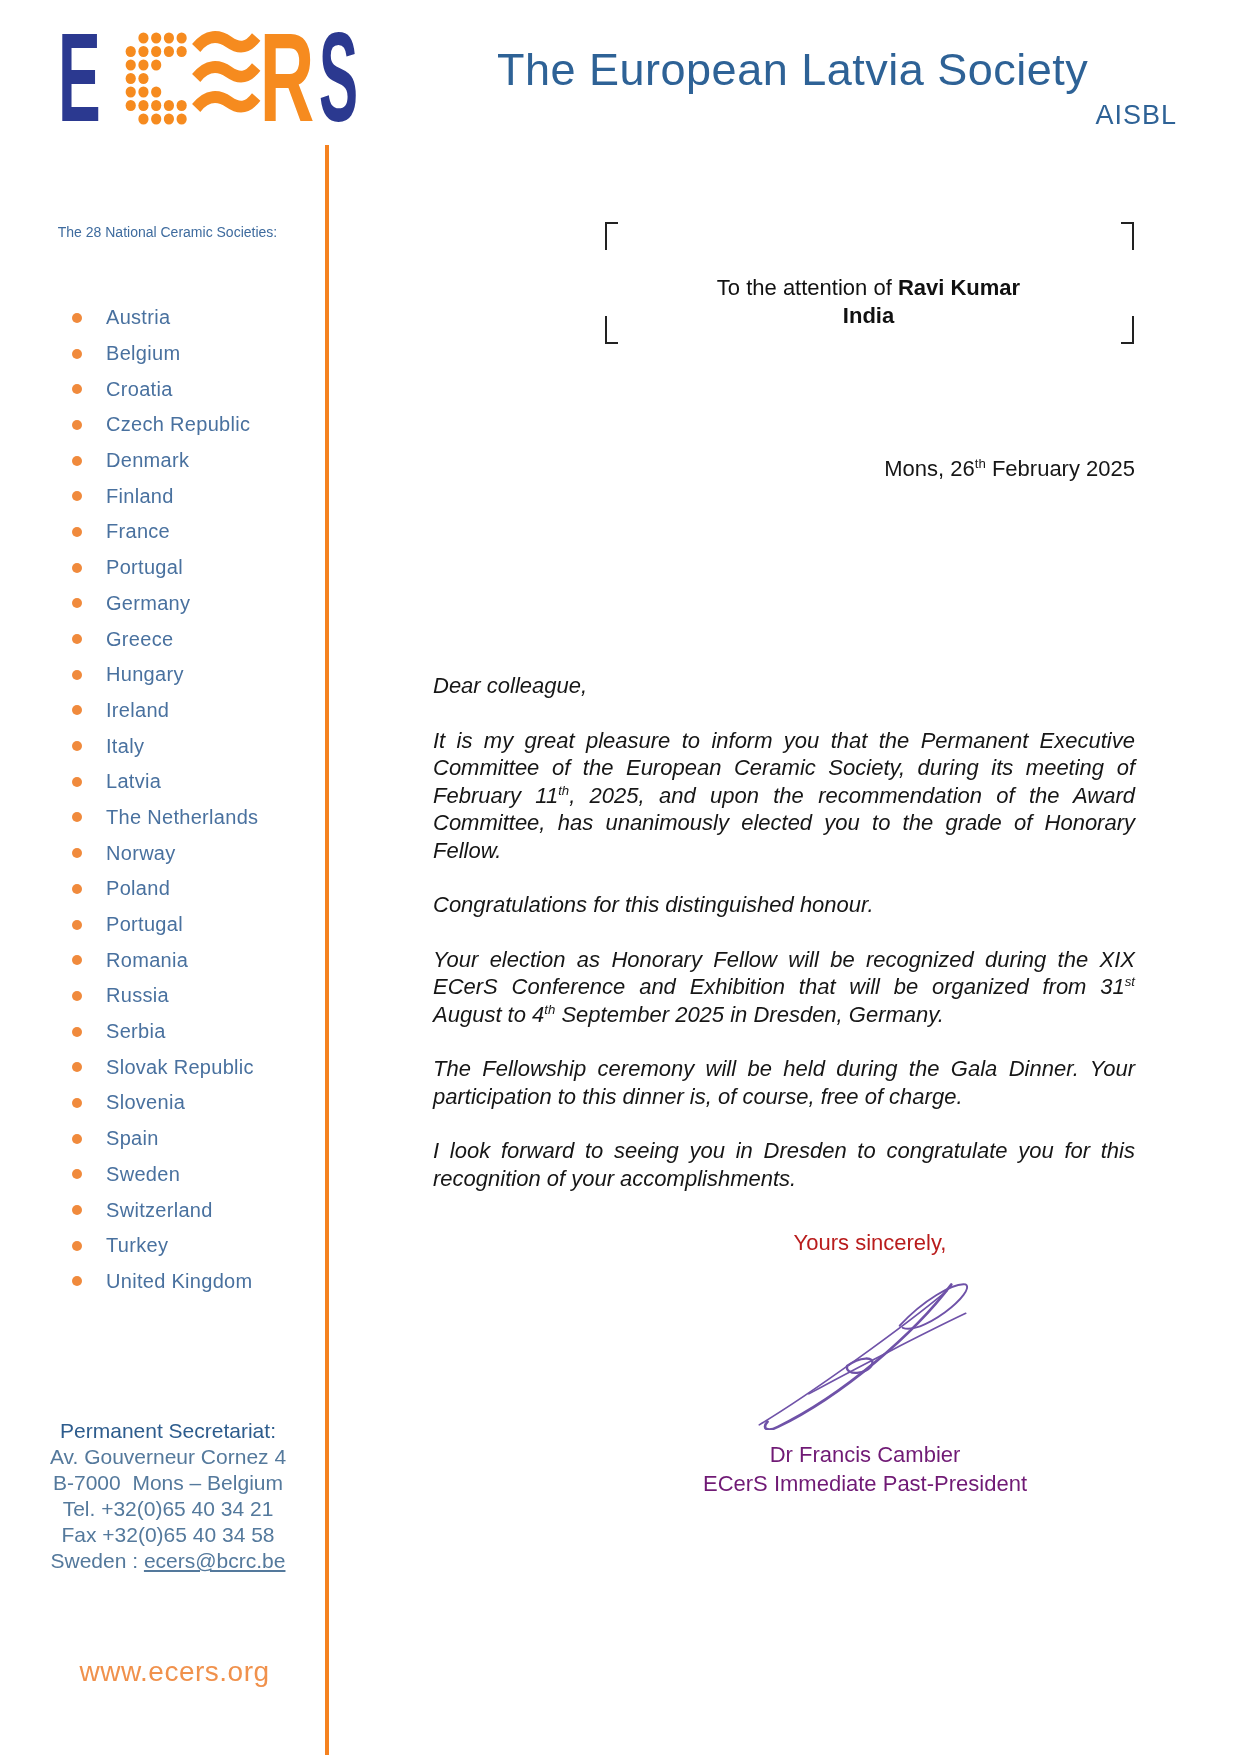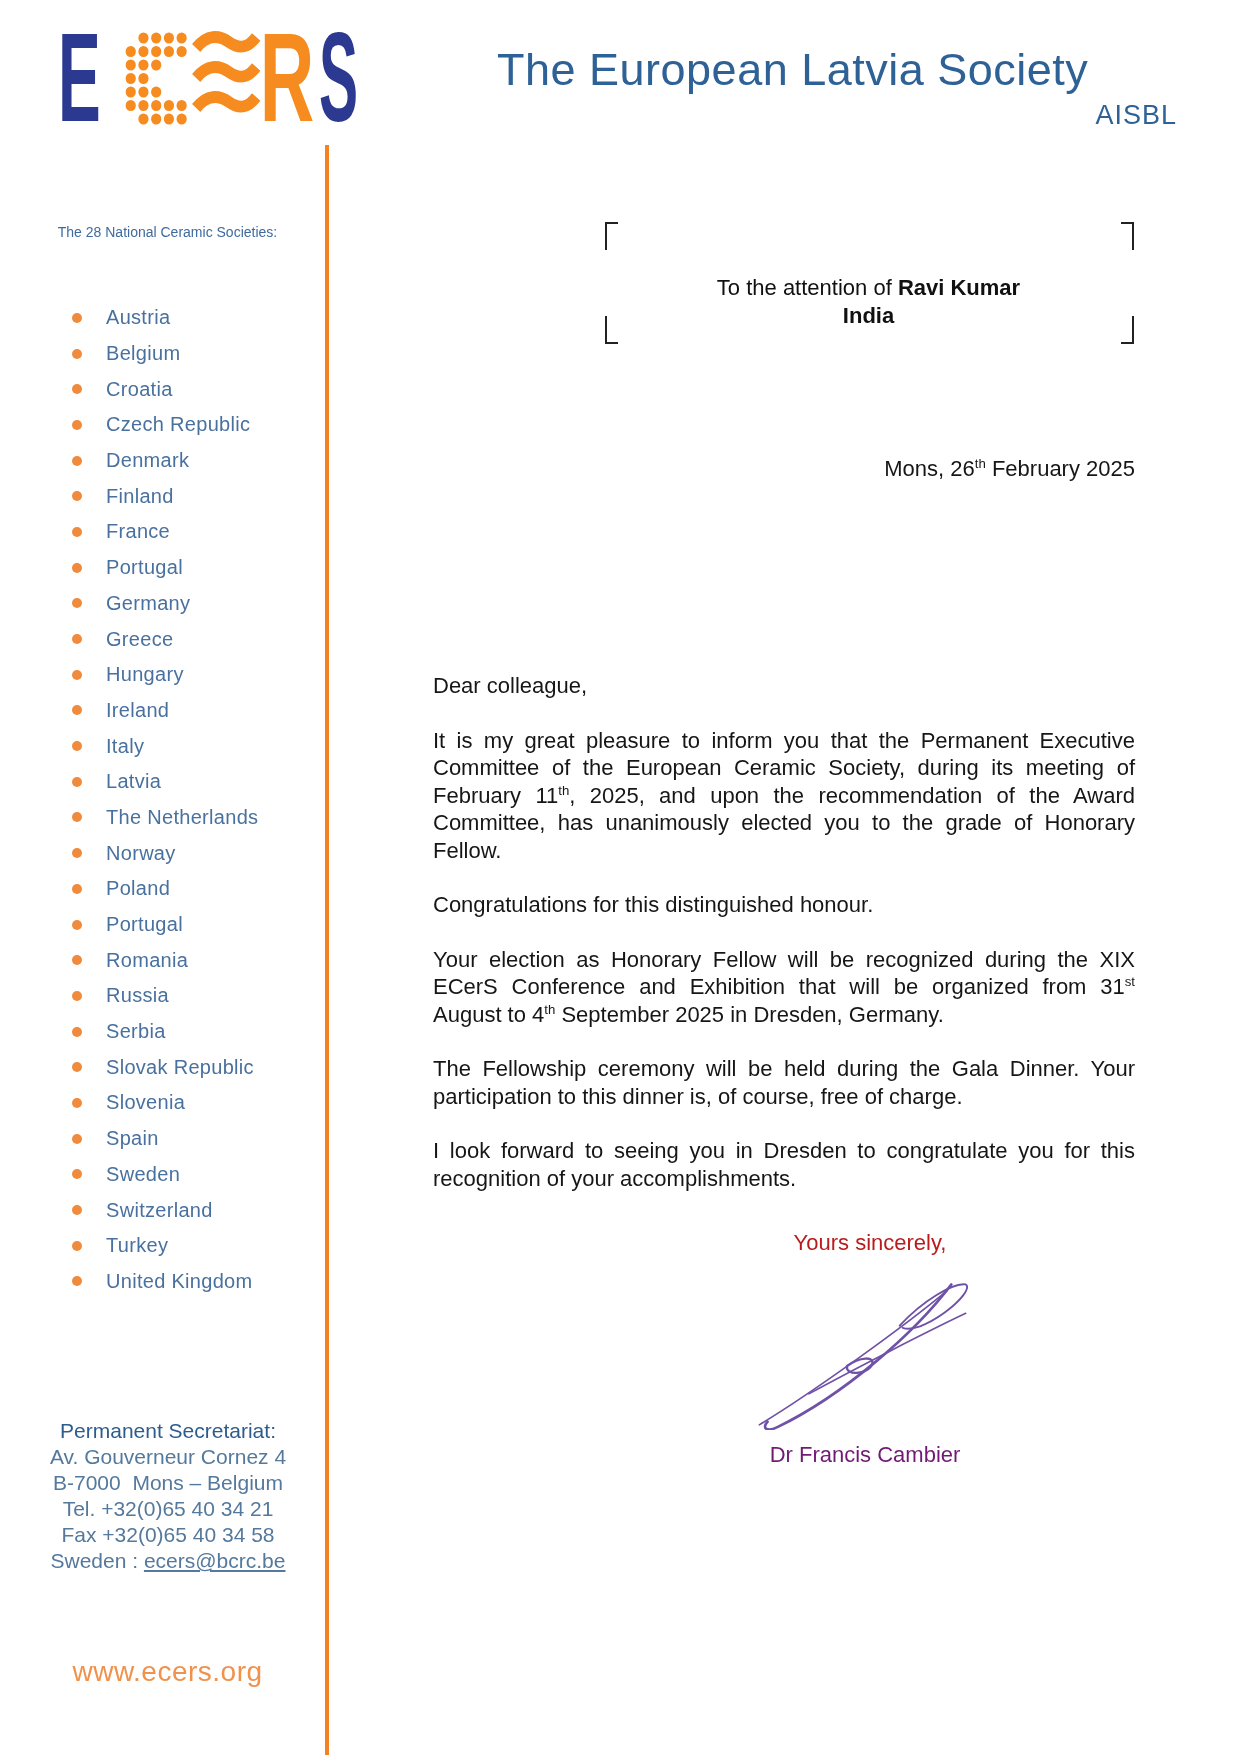--- a/index.html
+++ b/index.html
@@ -16,37 +16,37 @@
   .sb-heading{position:absolute;left:35px;top:218px;width:265px;text-align:center;
               font-size:14px;line-height:28px;color:#3e6b9e;}
   ul.societies{position:absolute;left:72px;top:300px;margin:0;padding:0;list-style:none;}
   ul.societies li{height:35.7px;display:flex;align-items:center;}
   .dot{width:10px;height:10px;border-radius:50%;background:#f08a3c;margin-right:24px;flex:0 0 auto;}
   .society-label{font-size:20px;color:#49719f;letter-spacing:.3px;white-space:nowrap;}
   .secretariat{position:absolute;left:28px;top:1418px;width:280px;text-align:center;}
   .sec-heading{font-size:21px;line-height:26px;color:#2d5c8d;}
   .sec-line{font-size:21px;line-height:26px;color:#54799c;}
   .email{color:#54799c;text-decoration:underline;cursor:pointer;}
-  .website{position:absolute;left:35px;top:1656px;width:265px;text-align:center;
+  .website{position:absolute;left:42px;top:1656px;width:265px;text-align:center;
            font-size:28px;color:#f0914c;letter-spacing:.5px;cursor:pointer;}
   
   .bk{position:absolute;width:11px;height:26px;}
   .bk.tl{left:605px;top:222px;border-top:2px solid #222;border-left:2px solid #222;}
   .bk.tr{left:1121px;top:222px;border-top:2px solid #222;border-right:2px solid #222;}
   .bk.bl{left:605px;top:316px;border-bottom:2px solid #222;border-left:2px solid #222;}
   .bk.br{left:1121px;top:316px;border-bottom:2px solid #222;border-right:2px solid #222;}
   
   .address{position:absolute;left:605px;top:254px;width:527px;text-align:center;
            font-size:22px;line-height:28px;color:#111;margin-top:20px;}
   .b{font-weight:bold;}
   .date{position:absolute;left:433px;top:456px;width:702px;text-align:right;
         font-size:22px;color:#161616;}
   .body{position:absolute;left:433px;top:672px;width:702px;font-size:22px;
         line-height:27.5px;color:#161616;}
-  .body p{margin:0 0 27px 0;text-align:justify;}
+  .body p{margin:0 0 27px 0;text-align:justify;font-style:italic;}
   .body p.salutation{text-align:left;}
   sup{font-size:.6em;vertical-align:super;line-height:0;}
   .closing{position:absolute;left:760px;top:1230px;width:220px;text-align:center;
            font-size:22px;color:#b91c1c;}
   .signature{position:absolute;left:745px;top:1270px;width:235px;height:160px;}
   .signer{position:absolute;left:683px;top:1440px;width:364px;text-align:center;
           font-size:22px;line-height:29px;color:#701a75;}
 </style>
 </head>
 <body>
@@ -258,15 +258,16 @@
       <path stroke-width="1.6" d="M10,150 C60,120 150,55 192,20"></path>
       <path stroke-width="2.6" d="M196,14 C160,62 90,122 28,152 C18,157 12,154 18,147"></path>
       <path stroke-width="1.8" d="M146,54 C168,30 198,12 210,14 C215,17 206,29 190,41 C172,54 157,59 149,56"></path>
       <path stroke-width="1.6" d="M58,120 C100,97 172,60 210,42"></path>
       <path stroke-width="2.2" d="M95,93 C107,84 123,83 119,92 C115,101 93,103 95,93"></path>
     </g>
   </svg>
 
   <div class="signer">
     <div>Dr Francis Cambier</div>
+    <div>ECerS Immediate Past-President</div>
   </div>
 
 </div>
 
 </body></html>

